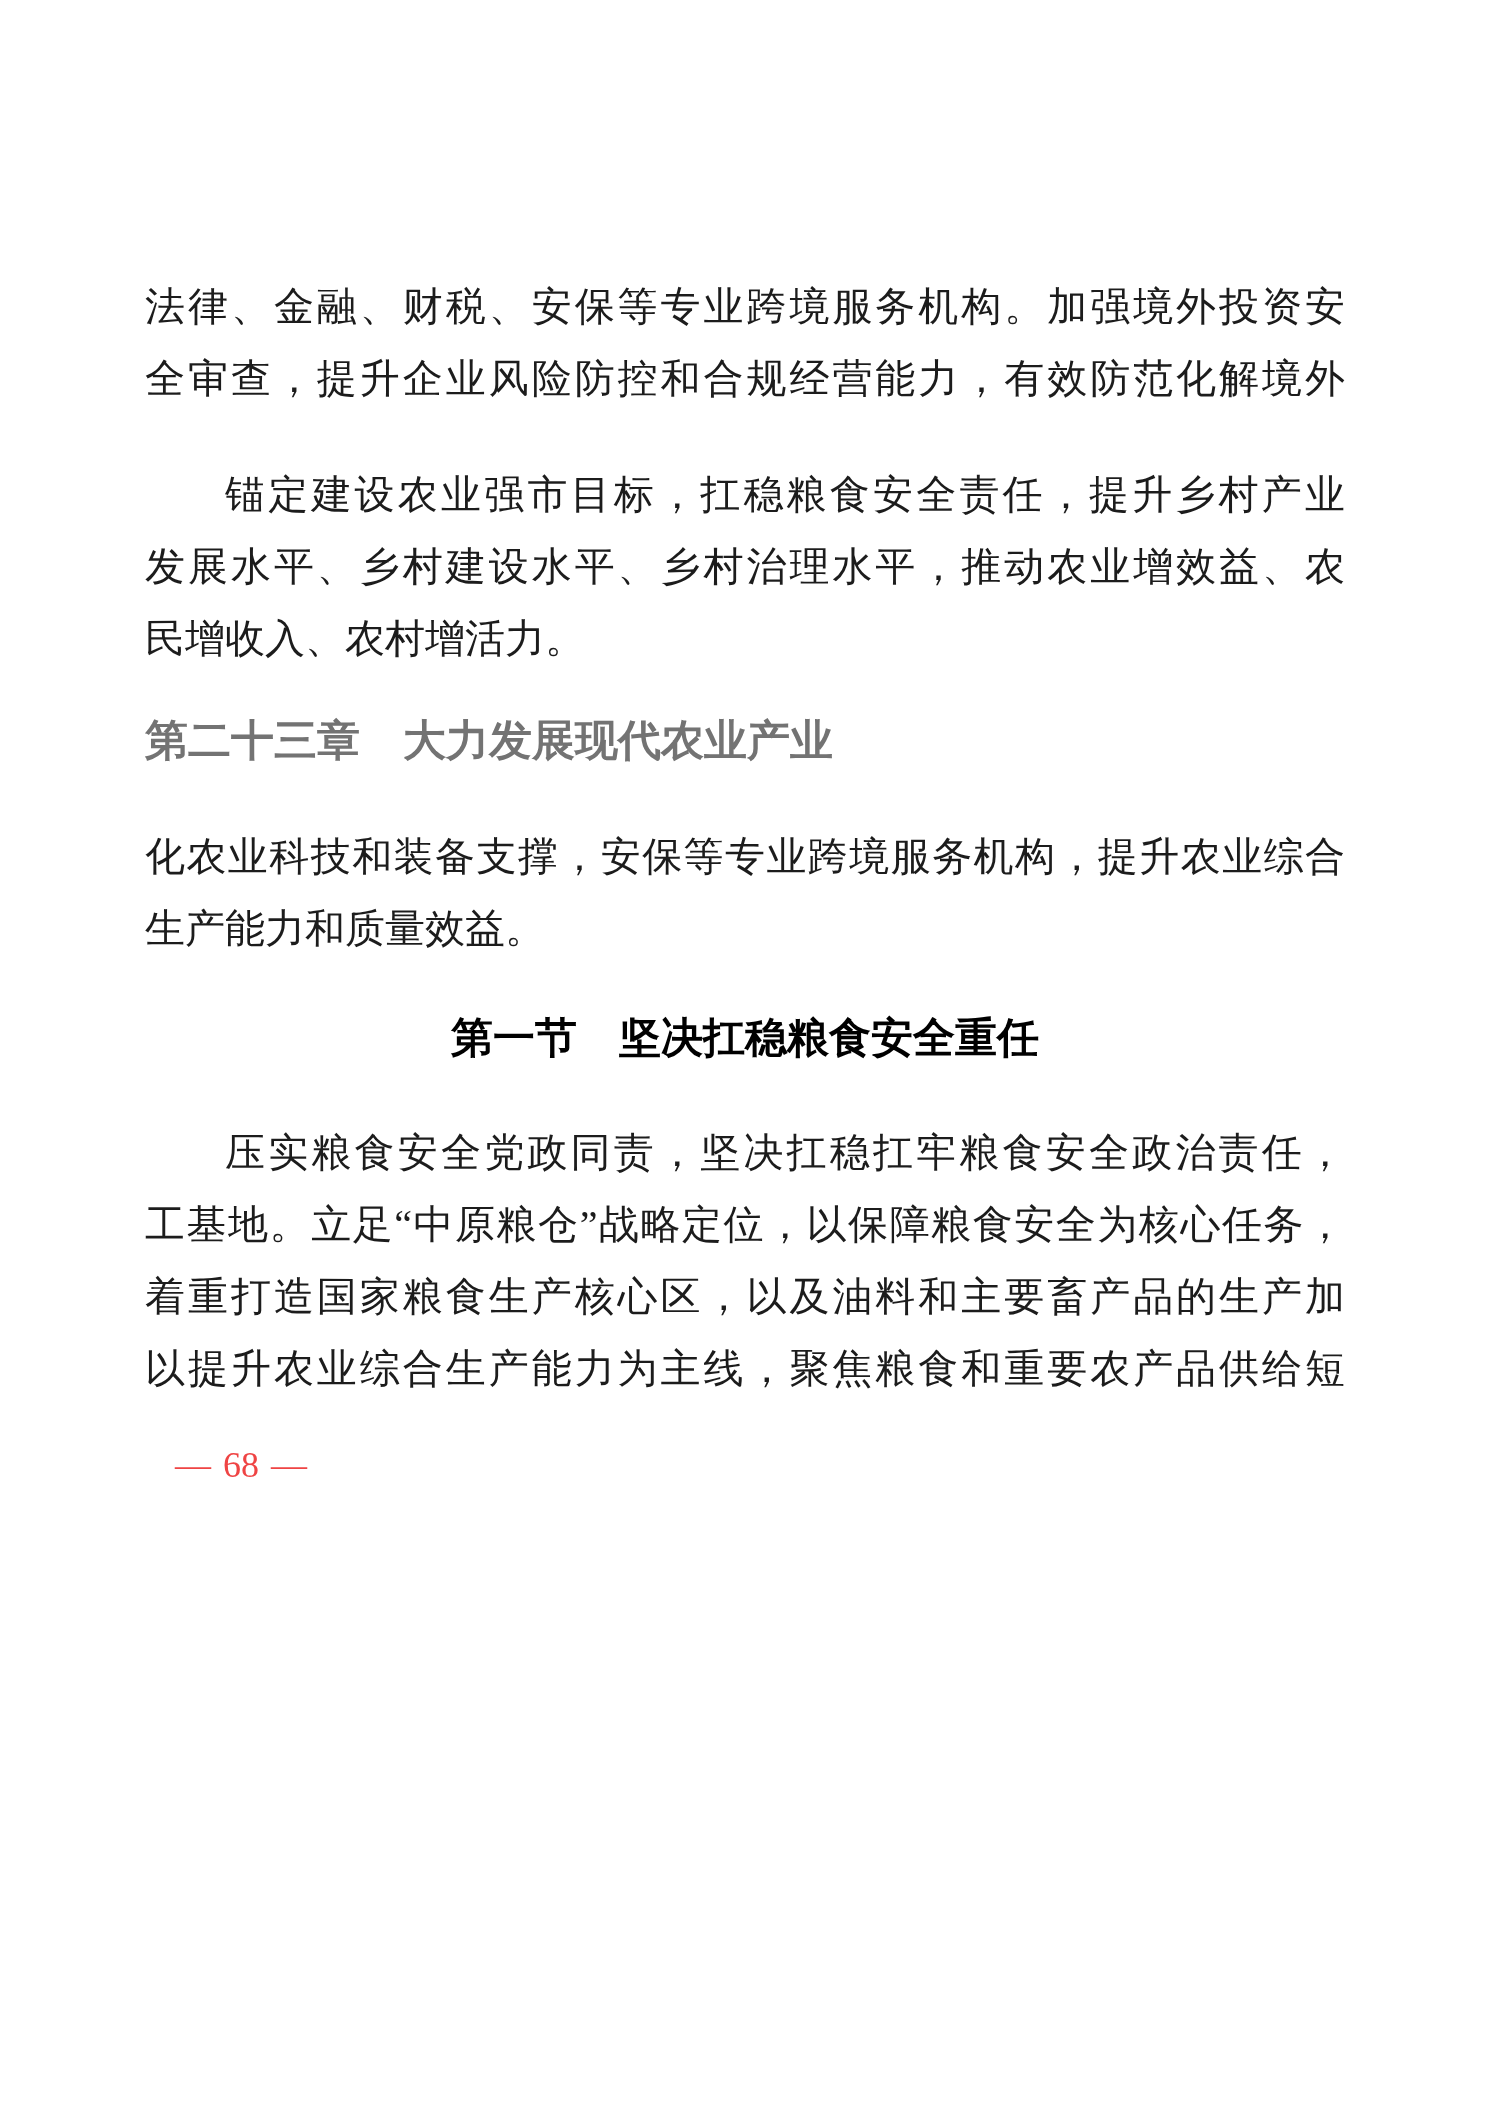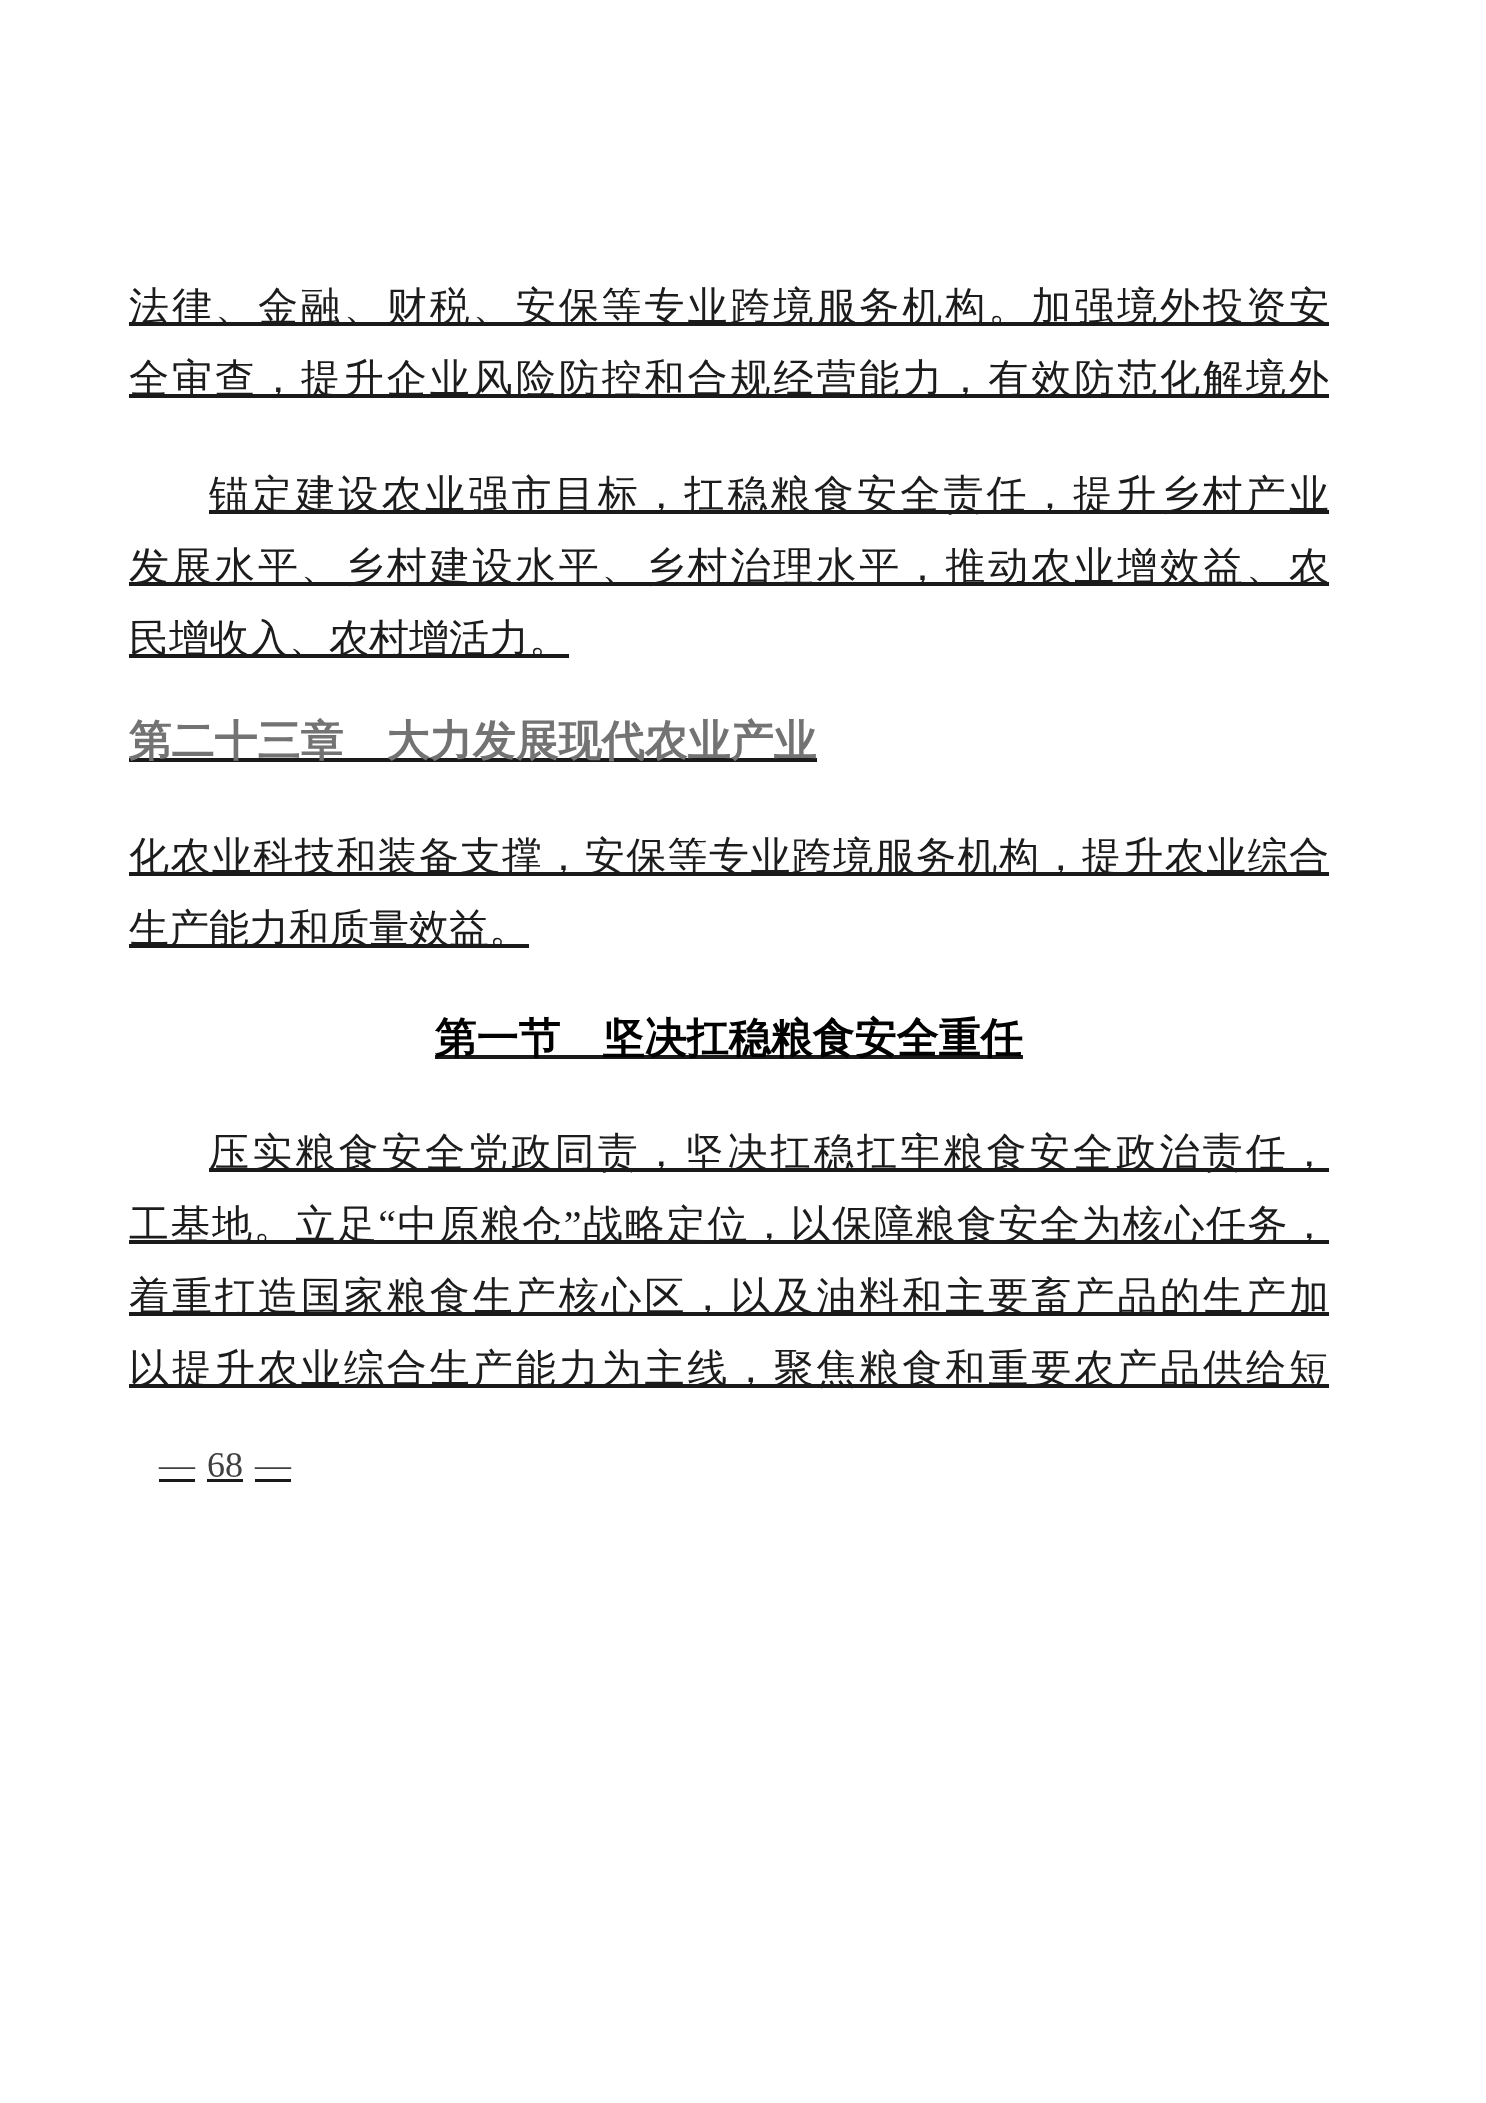--- a/index.html
+++ b/index.html
@@ -14,25 +14,24 @@
     height: 2103px;
     margin: 0 auto;
     background: #ffffff;
     color: #1a1a1a;
     overflow: hidden;
     font-family: "Liberation Serif", "DejaVu Serif", serif;
   }
   
   .content {
     position: absolute;
-    left: 129px;
+    left: 145px;
     top: 0;
     width: 1200px;
     padding-top: 271px;
-    text-decoration: underline;
   }
   
   .para {
     font-size: 40px;
     line-height: 72px;
     color: #1c1c1c;
   }
   .line {
     text-align: justify;
     text-align-last: justify;
@@ -75,21 +74,21 @@
     color: #000000;
   }
   .para.p2 { margin-top: 44px; }
   .para.p3 { margin-top: 51px; }
   .para.p4 { margin-top: 51px; }
   
   .footer {
     margin-top: 38px;
     font-size: 36px;
     line-height: 44px;
-    color: #404040;
+    color: #ef4444;
     text-align: left;
     padding-left: 30px;
   }
   .footer .pnum {
     margin: 0 12px;
   }
 </style>
 </head>
 <body>
 

